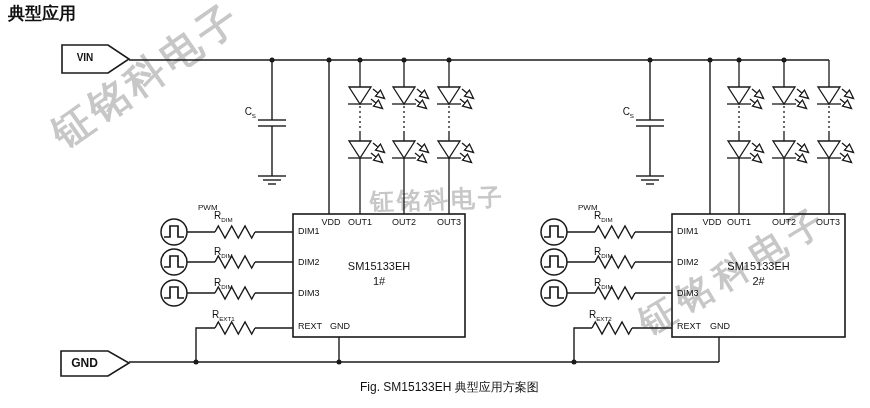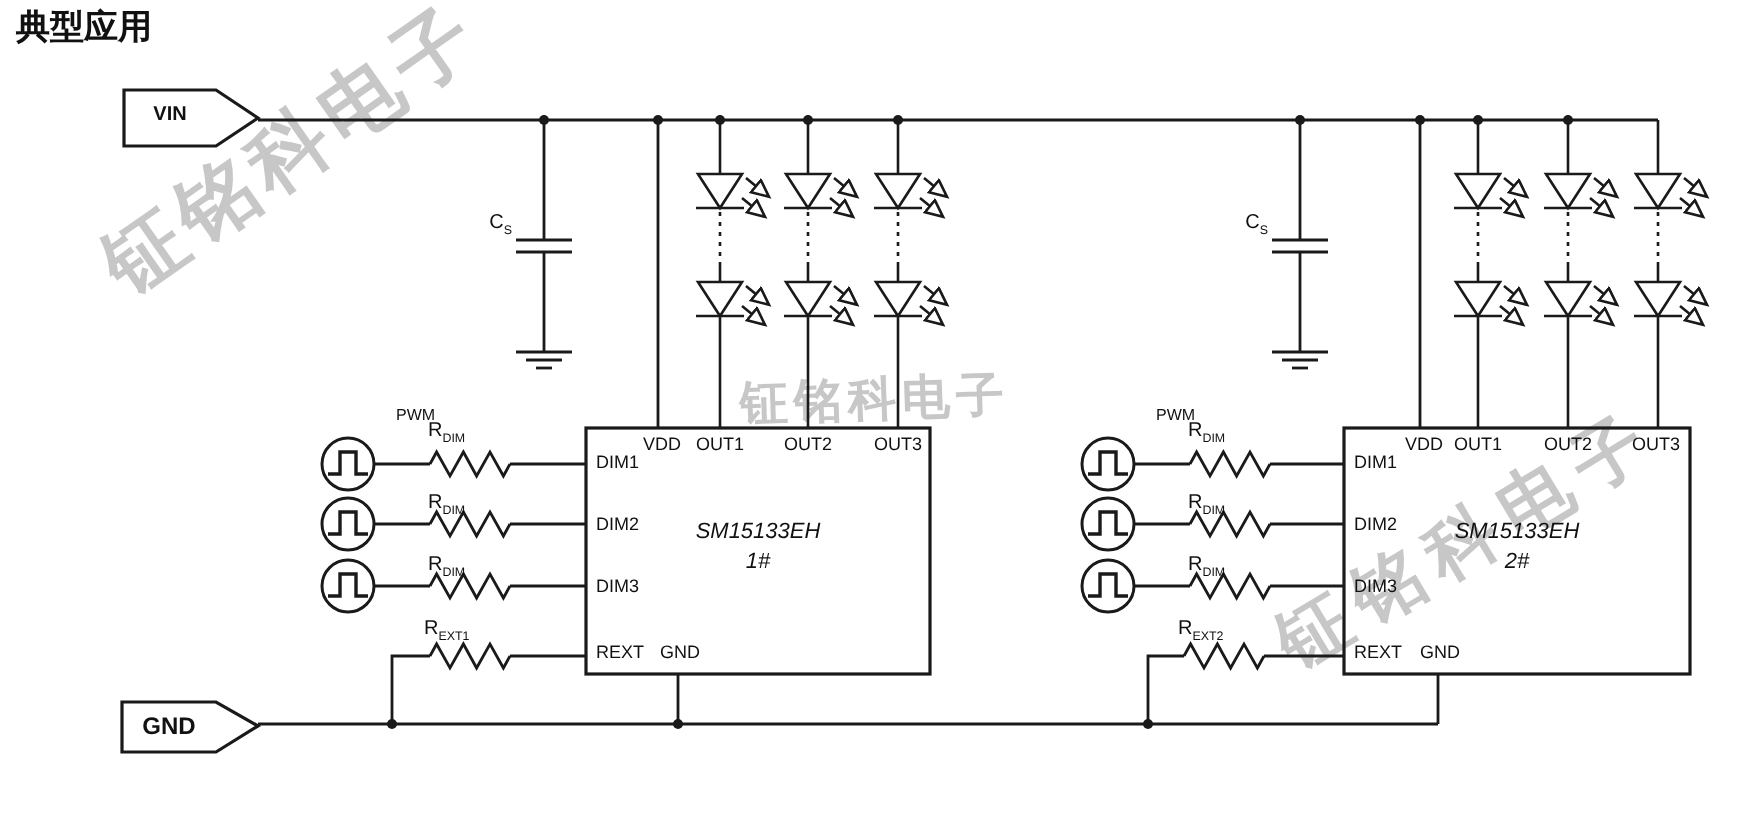--- a/index.html
+++ b/index.html
@@ -8,21 +8,21 @@
   .wm{position:absolute;z-index:1;color:#c7c7c7;line-height:1;white-space:nowrap;
       font-family:"DejaVu Sans",sans-serif;font-weight:bold;}
   #schem{position:absolute;left:0;top:0;z-index:2;}
   .label{position:absolute;z-index:3;color:#111;line-height:1.1;white-space:nowrap;
          font-family:"Liberation Sans",sans-serif;}
   .label sub{font-size:0.62em;line-height:0;}
   .b{font-weight:bold;}
   .ctr{text-align:center;}
   .rt{text-align:right;}
   .f8{font-size:8px;margin-left:36px;}  .f9{font-size:9px;}  .f10{font-size:10px;}
-  .f11{font-size:11px;font-style:italic;} .f12{font-size:12px;} .f13{font-size:10px;} .f17{font-size:17px;}
+  .f11{font-size:11px;} .f12{font-size:12px;} .f13{font-size:10px;} .f17{font-size:17px;}
 </style>
 </head>
 <body>
 
 <div id="stage">
 
   <div class="wm" style="left:56px;top:118px;font-size:40px;height:40px;letter-spacing:4px;
               transform:rotate(-35deg);transform-origin:0 50%;">钲铭科电子</div>
   <div class="wm" style="left:370px;top:190px;font-size:24px;height:24px;letter-spacing:3px;
               transform:rotate(-2deg);transform-origin:0 50%;">钲铭科电子</div>
@@ -172,13 +172,14 @@
   <div class="label f9" style="left:677px;top:289px;">DIM3</div>
   <div class="label f9" style="left:677px;top:322px;">REXT</div>
   <div class="label f9" style="left:710px;top:322px;">GND</div>
   <div class="label f9 ctr" style="left:695px;top:218px;width:34px;">VDD</div>
   <div class="label f9 ctr" style="left:722px;top:218px;width:34px;">OUT1</div>
   <div class="label f9 ctr" style="left:767px;top:218px;width:34px;">OUT2</div>
   <div class="label f9 ctr" style="left:811px;top:218px;width:34px;">OUT3</div>
   <div class="label f11 ctr" style="left:672px;top:260px;width:173px;">SM15133EH</div>
   <div class="label f11 ctr" style="left:672px;top:275px;width:173px;">2#</div>
 
+  <div class="label f12" style="left:360px;top:381px;">Fig. SM15133EH 典型应用方案图</div>
 </div>
 
 </body></html>

